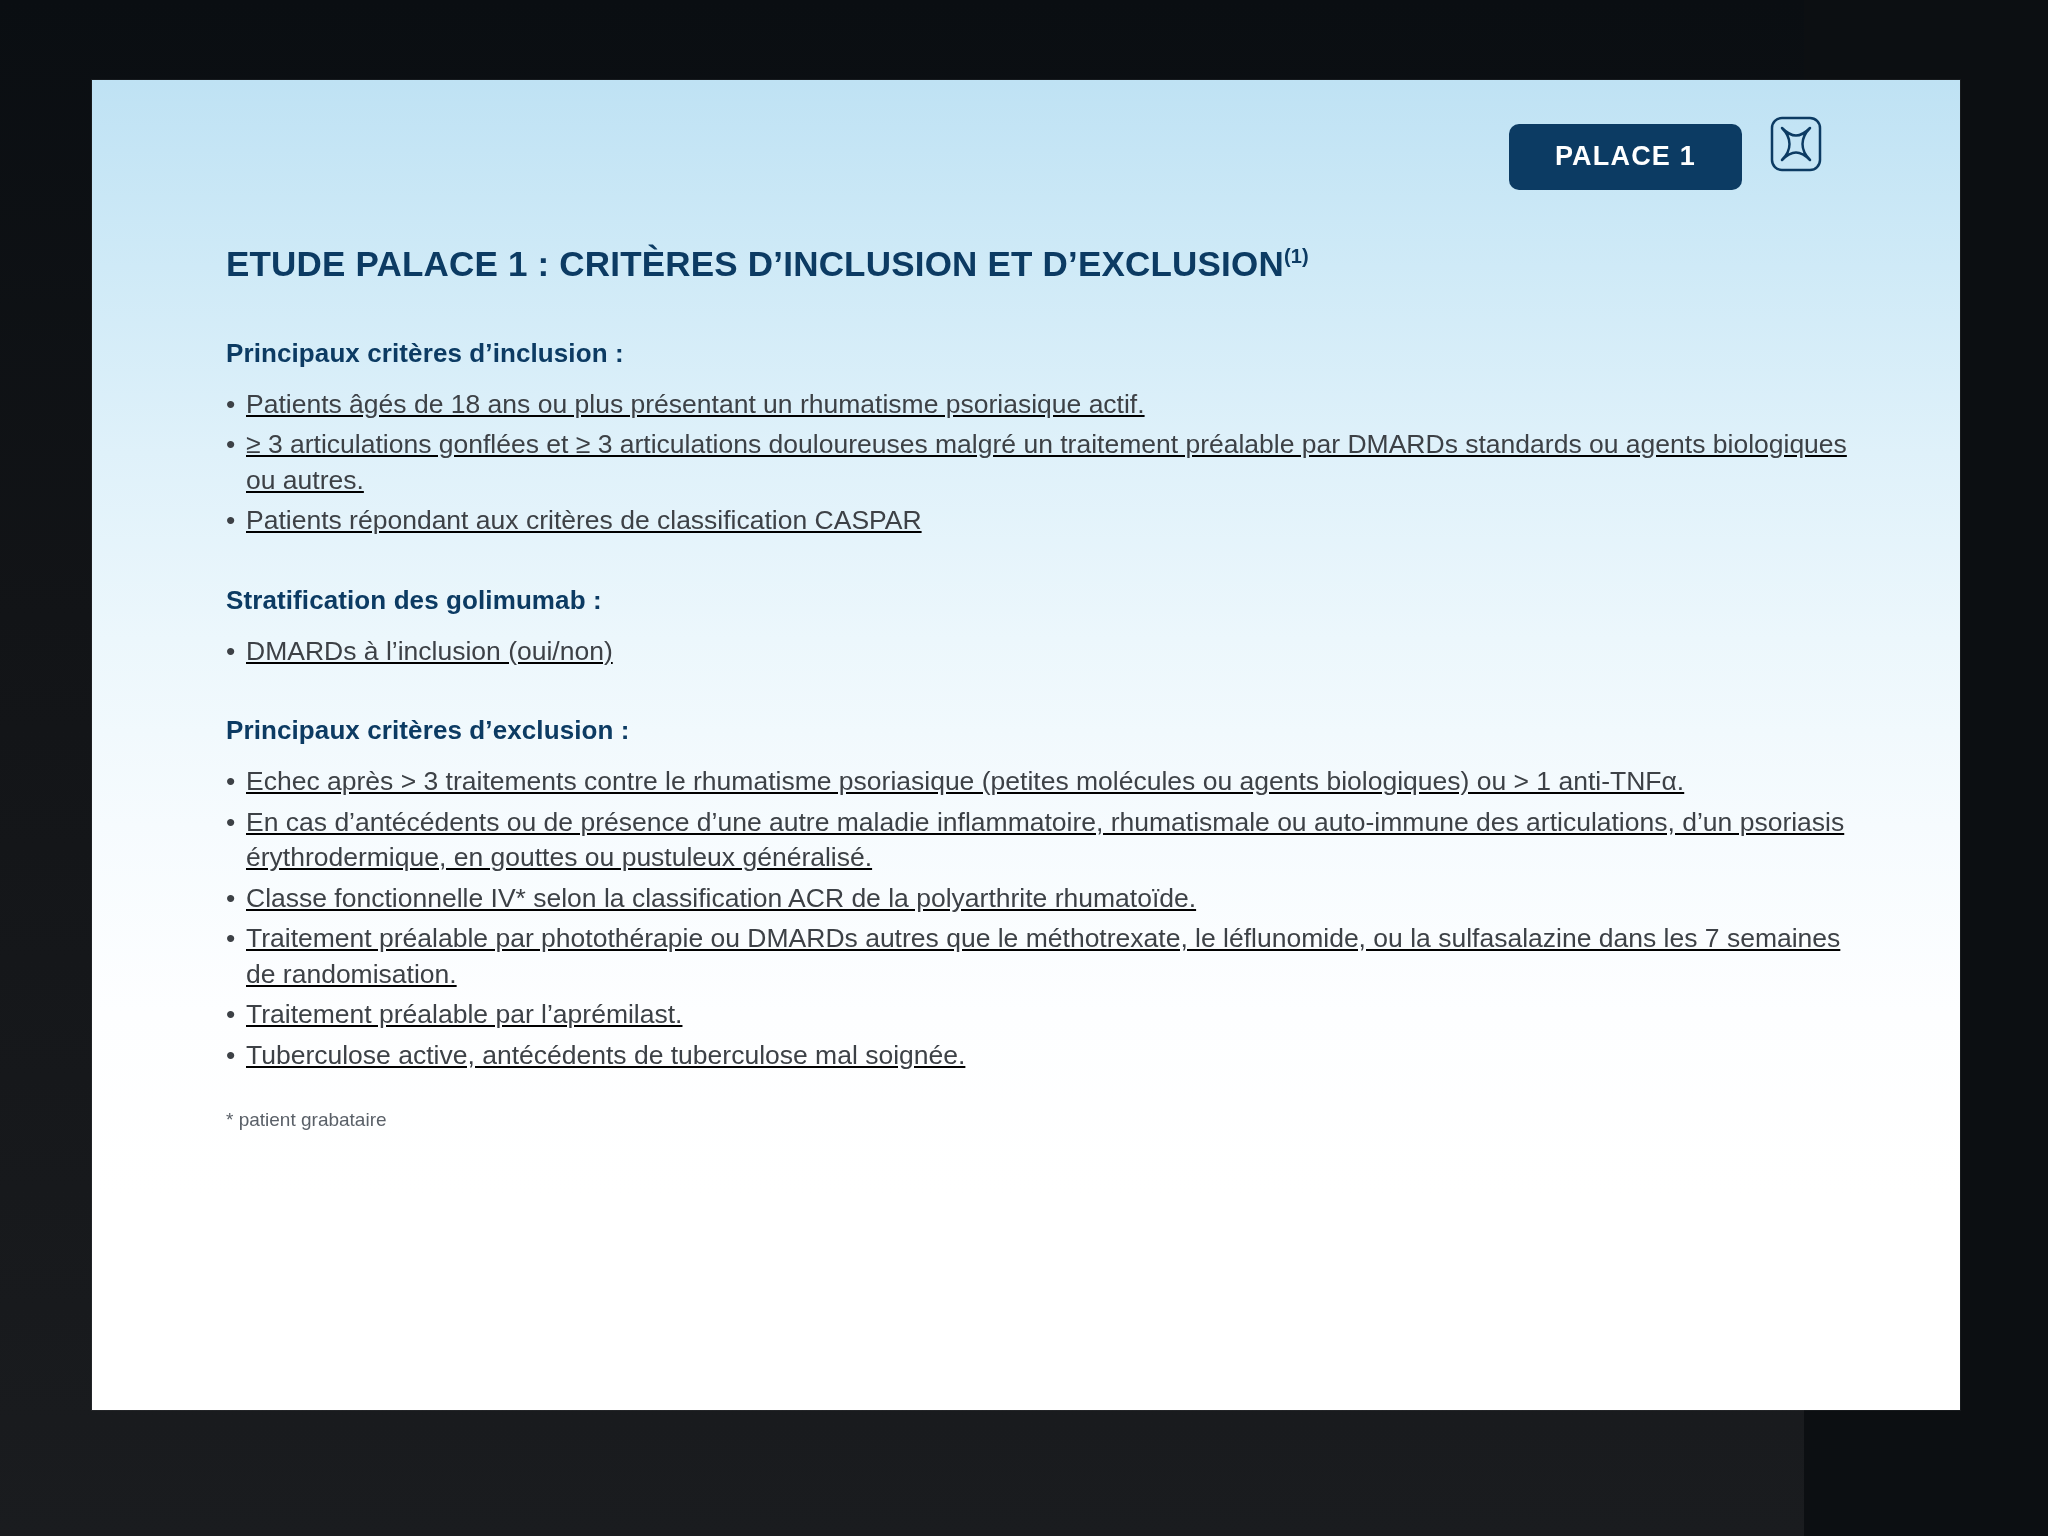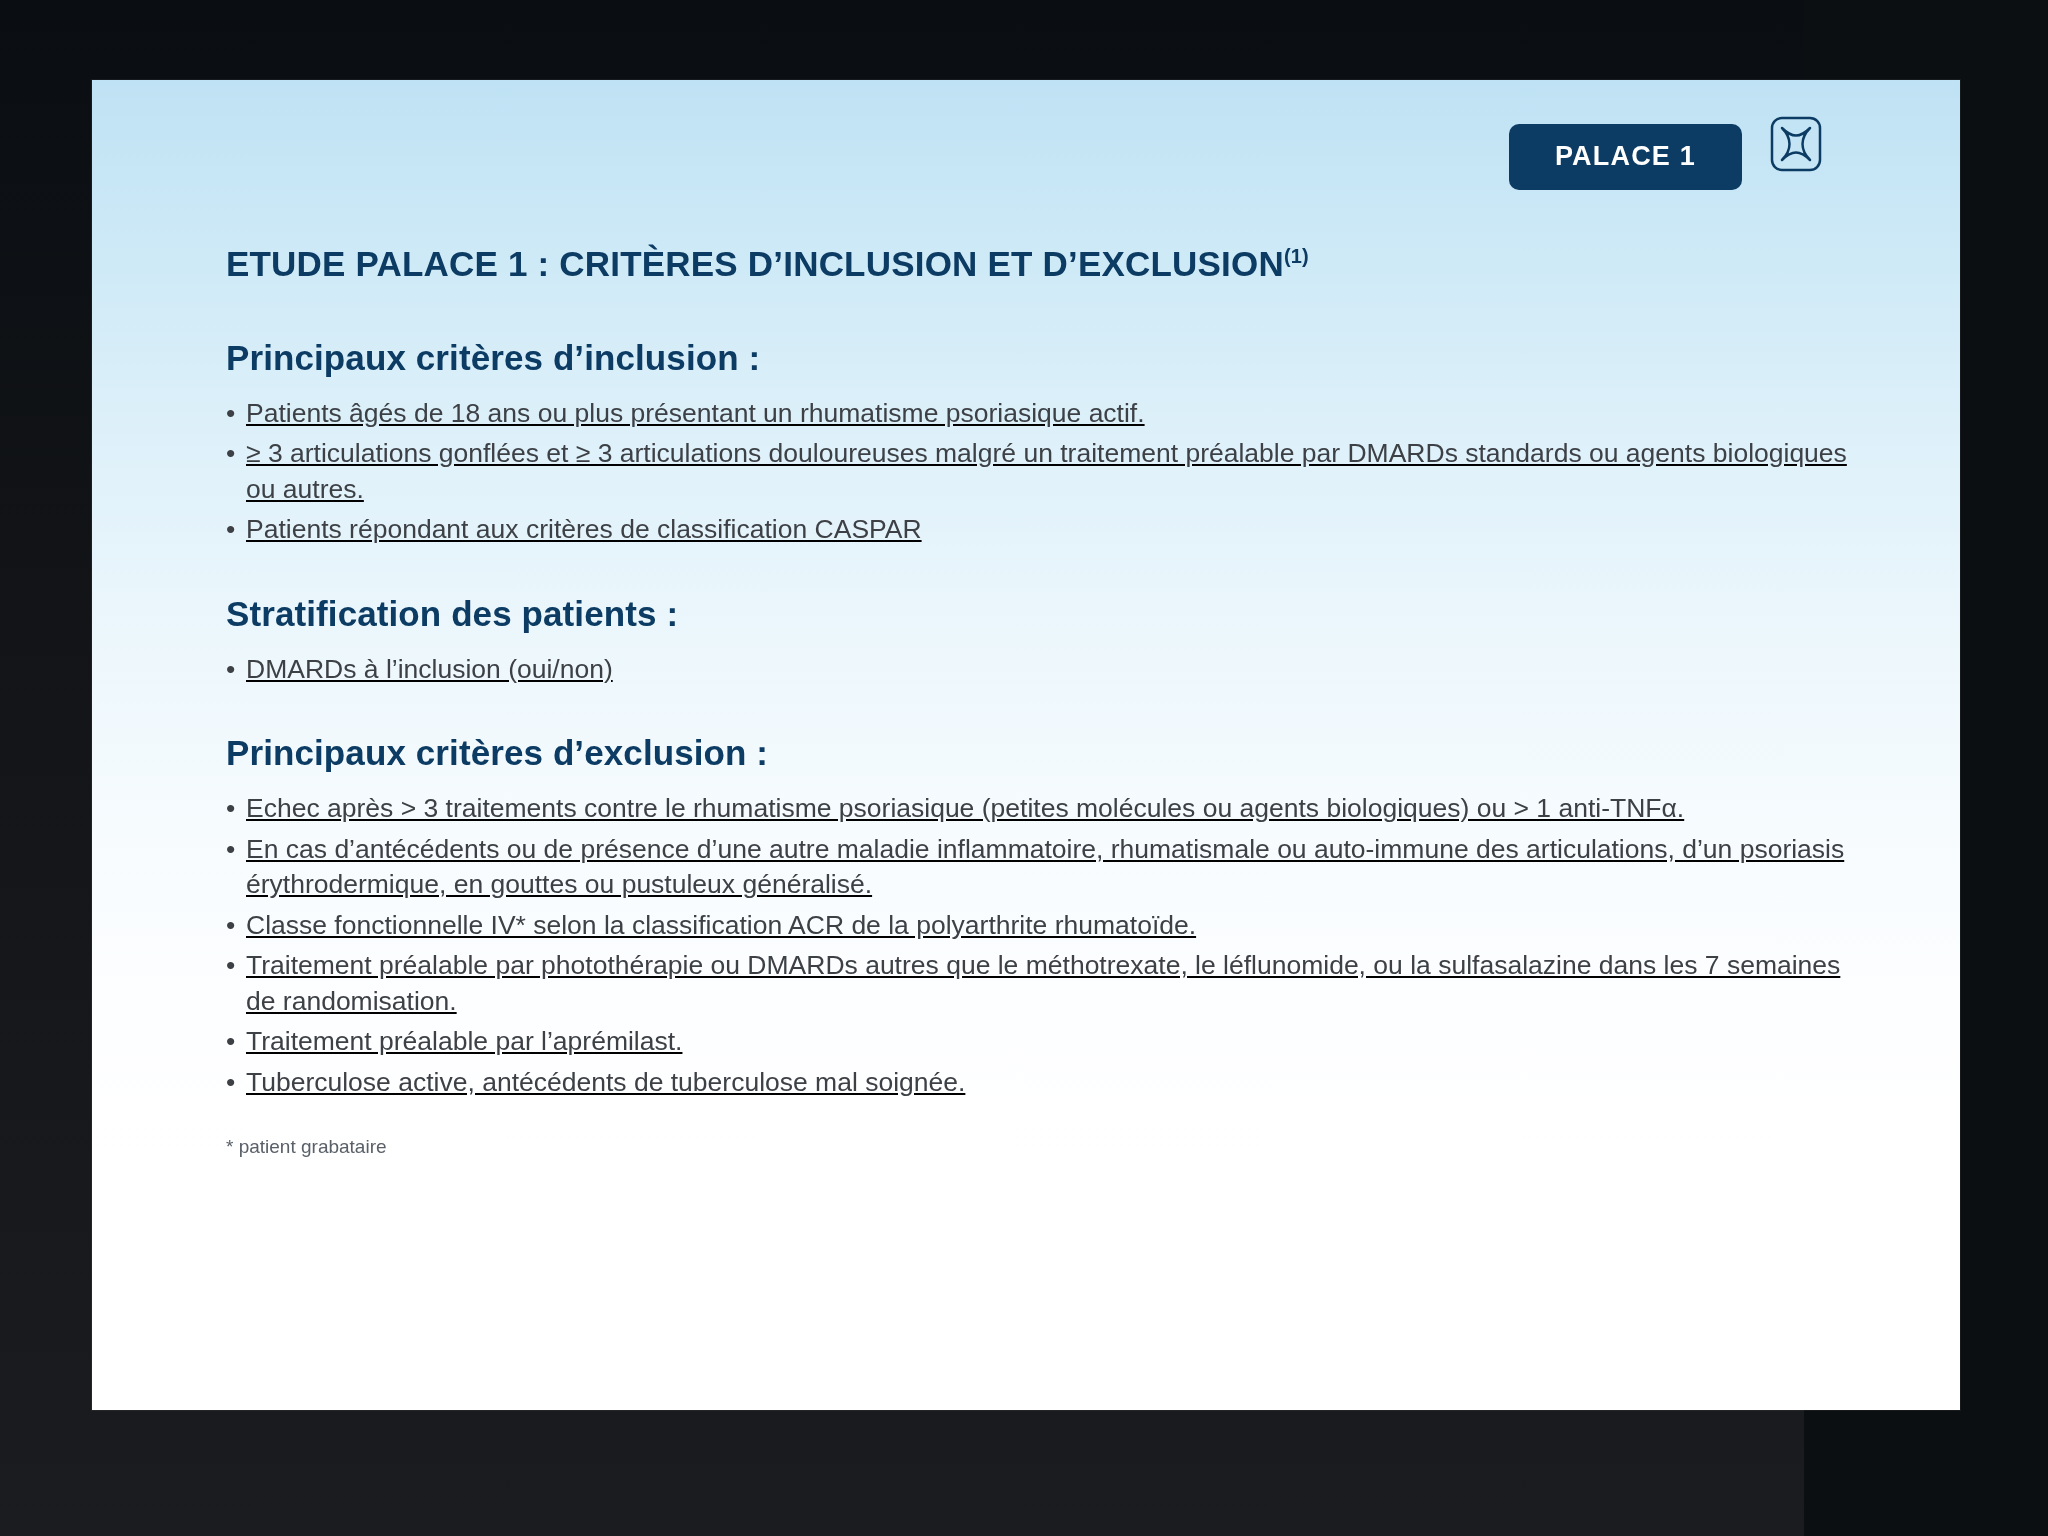--- a/index.html
+++ b/index.html
@@ -75,21 +75,21 @@
     font-weight: bold;
     color: #0c3b63;
     letter-spacing: 0.2px;
   }
   h1.title sup {
     font-size: 20px;
     vertical-align: super;
   }
   h2.section {
     margin: 52px 0 18px 0;
-    font-size: 35px;
+    font-size: 26px;
     font-weight: bold;
     color: #0c3b63;
     letter-spacing: 0.1px;
   }
   h2.section.tight { margin-top: 46px; }
 
   ul.bullets {
     list-style: none;
     margin: 0;
     padding: 0;
@@ -137,21 +137,21 @@
         <span>ETUDE PALACE 1 : CRITÈRES D’INCLUSION ET D’EXCLUSION</span><sup>(1)</sup>
       </h1>
 
       <h2 class="section">Principaux critères d’inclusion :</h2>
       <ul class="bullets">
         <li>Patients âgés de 18 ans ou plus présentant un rhumatisme psoriasique actif.</li>
         <li>≥ 3 articulations gonflées et ≥ 3 articulations douloureuses malgré un traitement préalable par DMARDs standards ou agents biologiques ou autres.</li>
         <li>Patients répondant aux critères de classification CASPAR</li>
       </ul>
 
-      <h2 class="section tight">Stratification des patients :</h2>
+      <h2 class="section tight">Stratification des golimumab :</h2>
       <ul class="bullets">
         <li>DMARDs à l’inclusion (oui/non)</li>
       </ul>
 
       <h2 class="section tight">Principaux critères d’exclusion :</h2>
       <ul class="bullets">
         <li>Echec après &gt; 3 traitements contre le rhumatisme psoriasique (petites molécules ou agents biologiques) ou &gt; 1 anti-TNFα.</li>
         <li>En cas d’antécédents ou de présence d’une autre maladie inflammatoire, rhumatismale ou auto-immune des articulations, d’un psoriasis érythrodermique, en gouttes ou pustuleux généralisé.</li>
         <li>Classe fonctionnelle IV* selon la classification ACR de la polyarthrite rhumatoïde.</li>
         <li>Traitement préalable par photothérapie ou DMARDs autres que le méthotrexate, le léflunomide, ou la sulfasalazine dans les 7 semaines de randomisation.</li>

